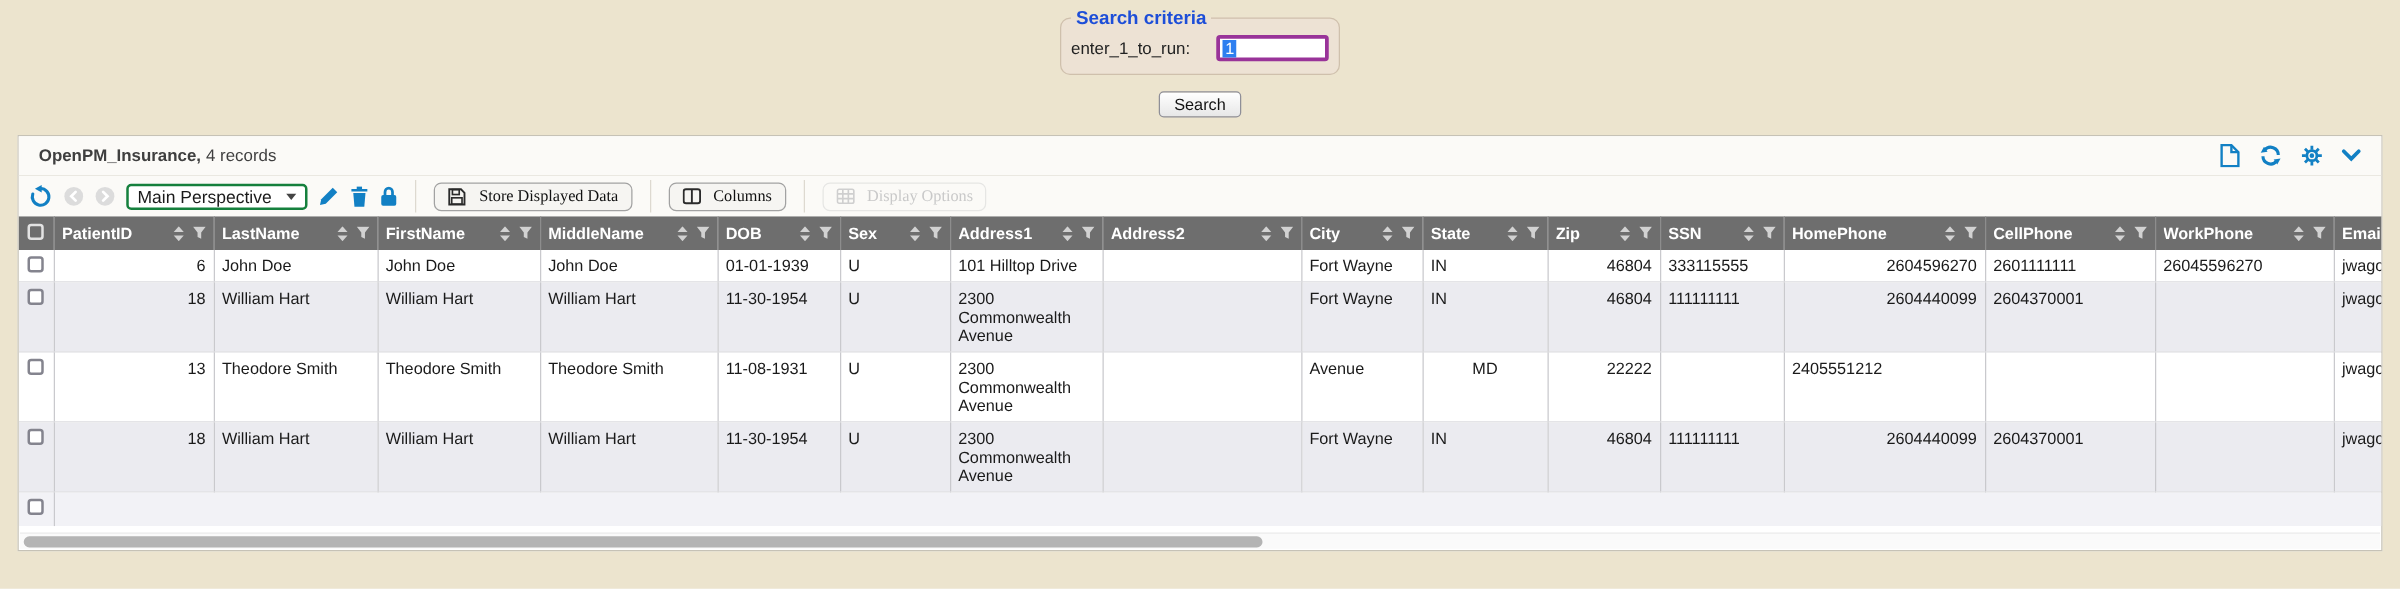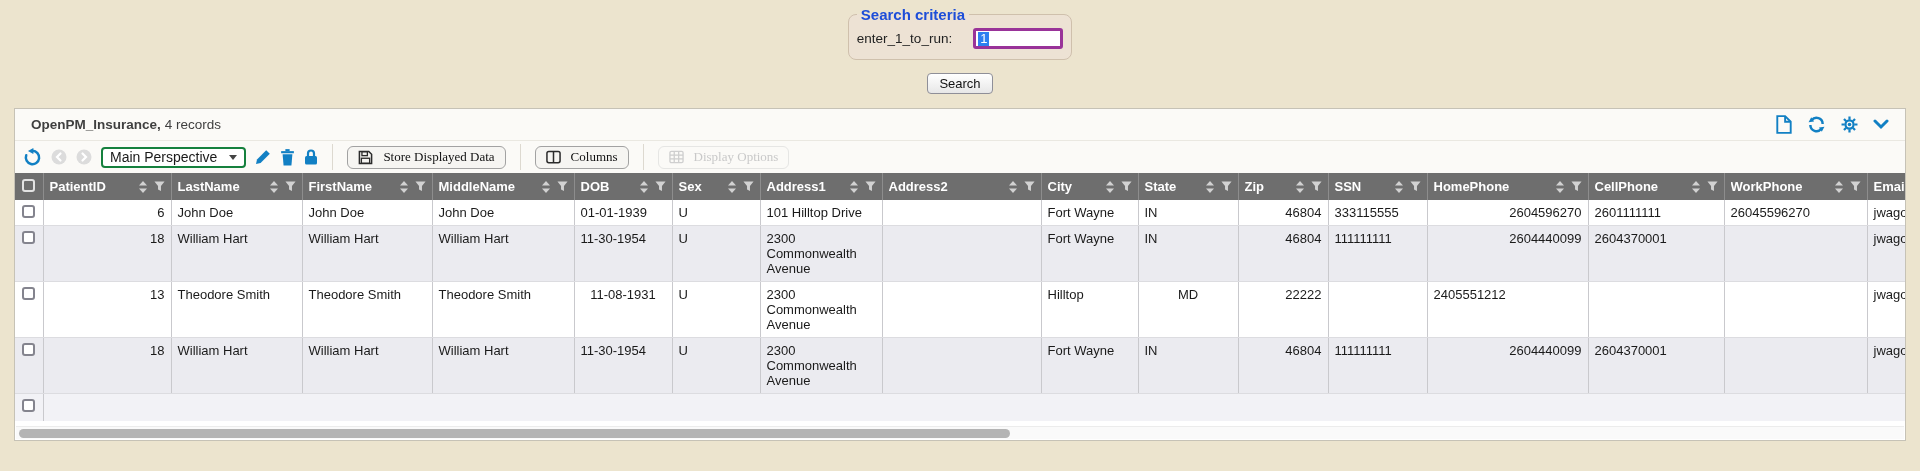--- a/index.html
+++ b/index.html
@@ -524,25 +524,25 @@
             <td style="text-align: left;">2604370001</td>
             <td style="text-align: left;"></td>
             <td style="text-align: left;">jwago</td>
           </tr>
           <tr>
             <td class="c-check"><span class="cb"></span></td>
             <td style="text-align: right;">13</td>
             <td style="text-align: left;">Theodore Smith</td>
             <td style="text-align: left;">Theodore Smith</td>
             <td style="text-align: left;">Theodore Smith</td>
-            <td style="text-align: center;">11-08-1931</td>
+            <td style="text-align: left;">11-08-1931</td>
             <td style="text-align: left;">U</td>
             <td style="text-align: left;">2300 Commonwealth Avenue</td>
             <td style="text-align: left;"></td>
-            <td style="text-align: left;">Hilltop</td>
+            <td style="text-align: left;">Avenue</td>
             <td style="text-align: center; margin-left: 27px;">MD</td>
             <td style="text-align: right;">22222</td>
             <td style="text-align: left;"></td>
             <td style="text-align: left;">2405551212</td>
             <td style="text-align: left;"></td>
             <td style="text-align: left;"></td>
             <td style="text-align: left;">jwago</td>
           </tr>
           <tr class="alt">
             <td class="c-check"><span class="cb"></span></td>

